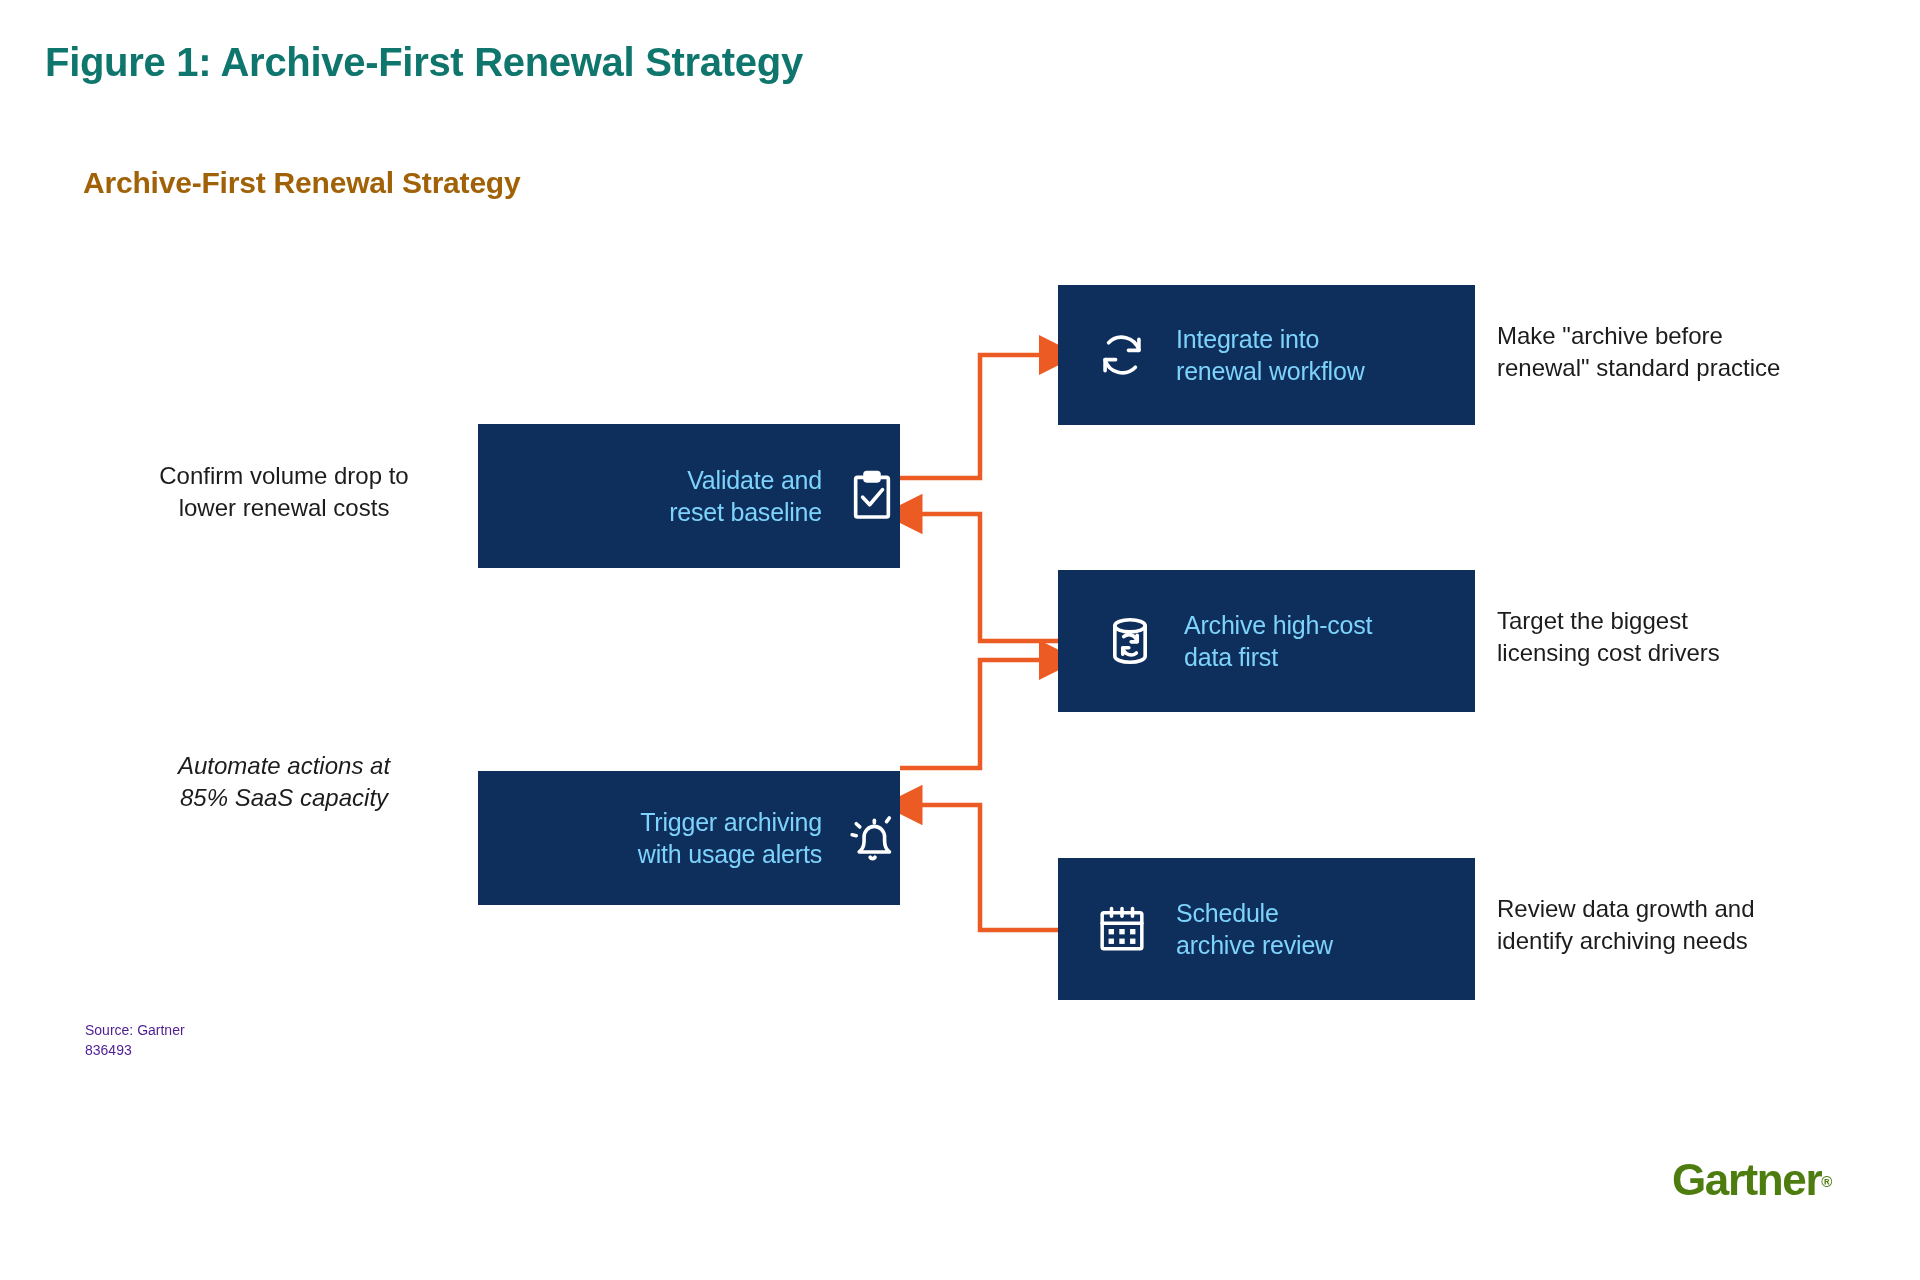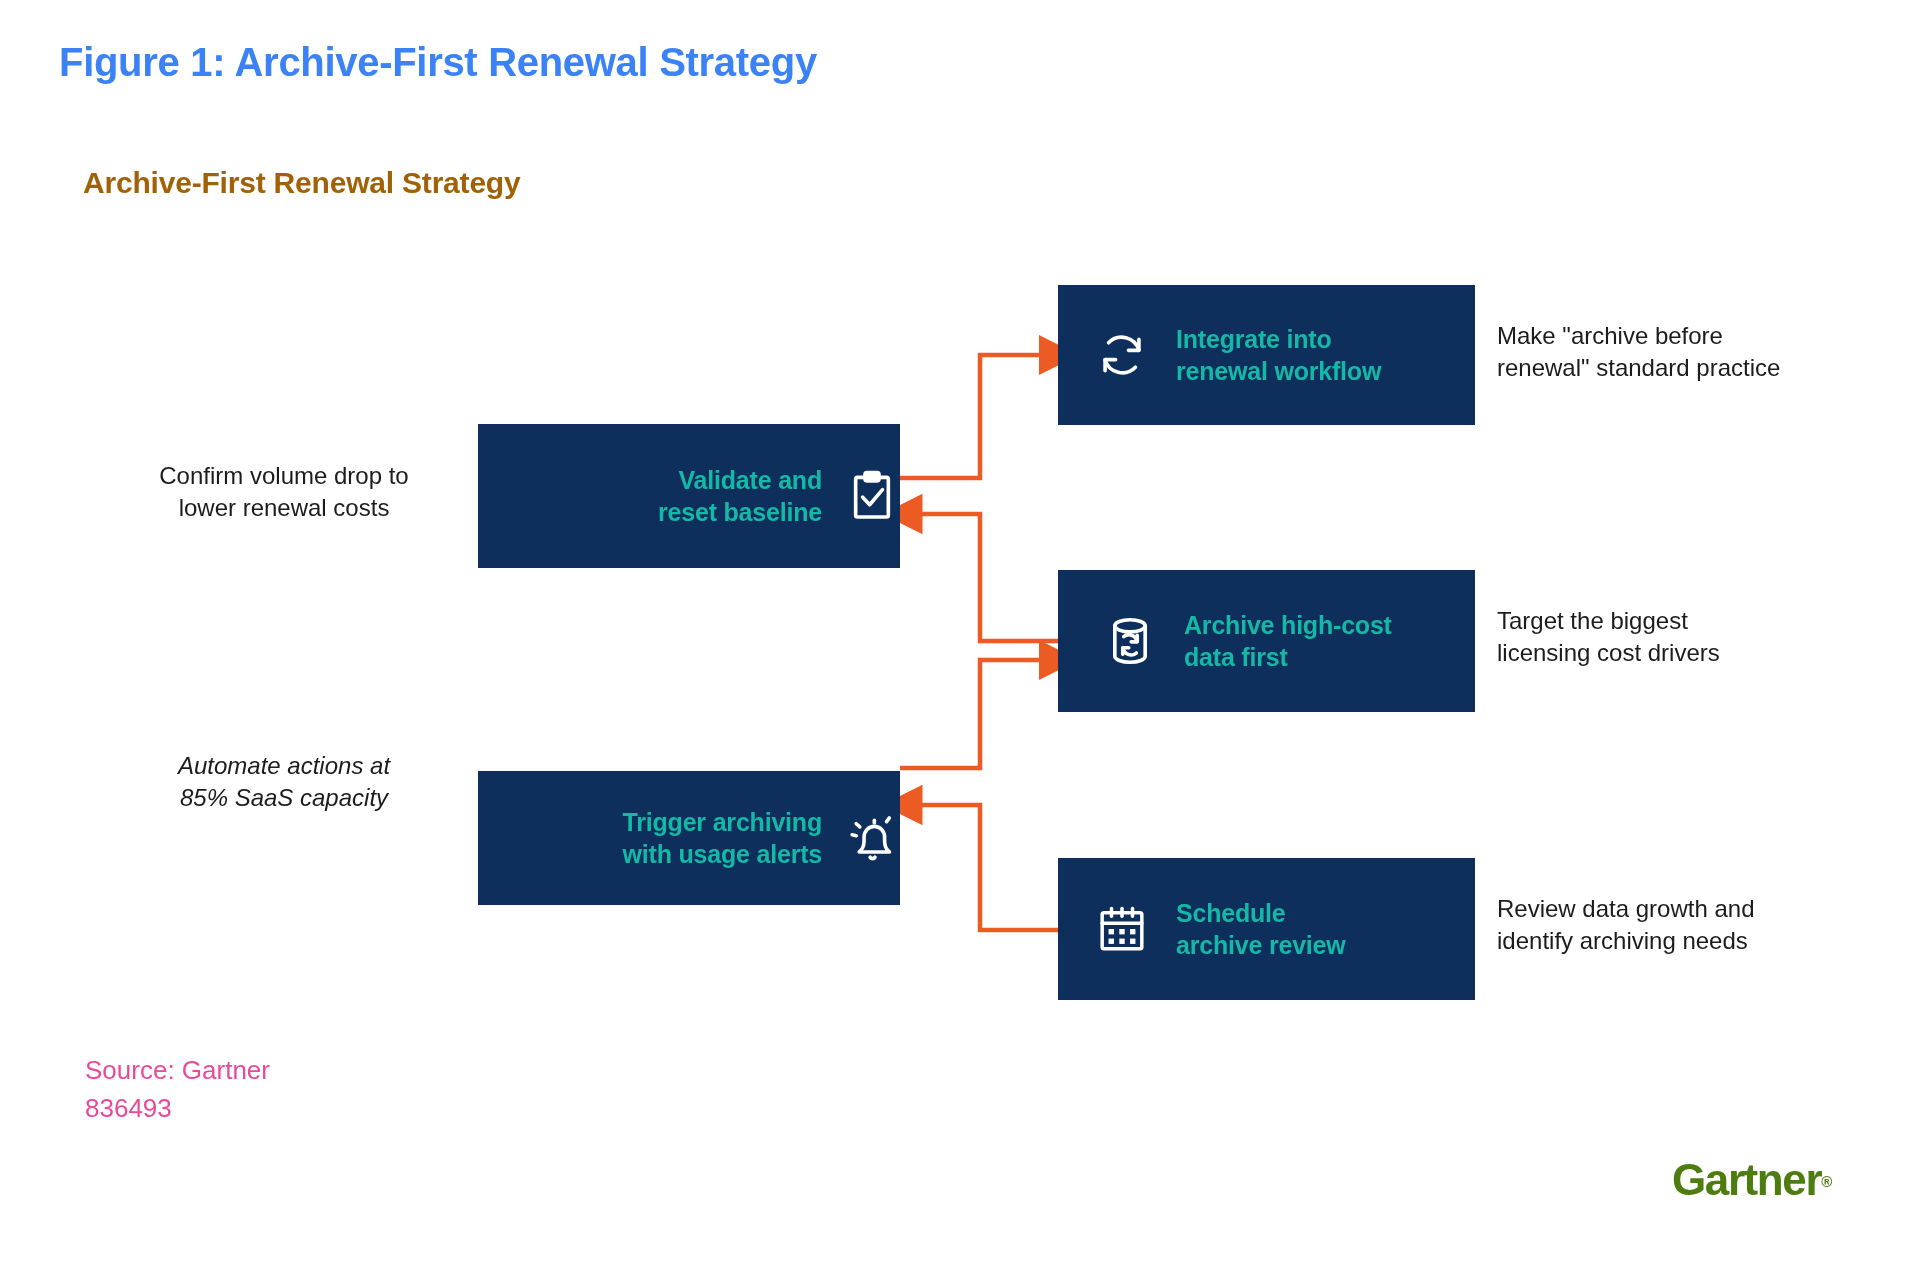--- a/index.html
+++ b/index.html
@@ -4,62 +4,62 @@
 <style>
   html,body{margin:0;padding:0;}
   body{
     width:1920px;height:1280px;background:#ffffff;
     font-family:"Liberation Sans", sans-serif;
     overflow:hidden;position:relative;
   }
   #figure-root{position:absolute;left:0;top:0;width:1920px;height:1280px;}
 
   .fig-title{
-    position:absolute;left:59px;top:40px;
-    font-size:40px;font-weight:bold;color:#3b82f6;
+    position:absolute;left:45px;top:40px;
+    font-size:40px;font-weight:bold;color:#0f766e;
     letter-spacing:-0.3px;white-space:nowrap;
   }
   .chart-title{
     position:absolute;left:83px;top:166px;
     font-size:30px;font-weight:bold;color:#a16207;
     letter-spacing:-0.2px;white-space:nowrap;
   }
 
   
   #connectors{position:absolute;left:0;top:0;width:1920px;height:1280px;}
 
   
   .box{
     position:absolute;background:#0e2f5c;
     display:flex;align-items:center;box-sizing:border-box;
   }
   .box.left{justify-content:flex-end;}
   .box.right{justify-content:flex-start;padding-left:36px;}
 
   .box-label{
-    color:#14b8a6;font-size:25px;font-weight:bold;
+    color:#7dd3fc;font-size:25px;font-weight:normal;
     line-height:1.28;letter-spacing:-0.2px;white-space:pre-line;
   }
   .box.left .box-label{text-align:right;margin-right:22px;}
   .box.right .box-label{text-align:left;margin-left:26px;}
 
   .box-icon{flex:0 0 auto;width:56px;height:56px;display:block;}
 
   
   .caption{
     position:absolute;font-size:24px;color:#1c1c1c;
     line-height:1.33;white-space:pre-line;
   }
   .caption.left{text-align:center;}
   .caption.right{text-align:left;}
 
   
   .source{
-    position:absolute;left:85px;top:1052px;
-    font-size:26px;color:#ec4899;line-height:1.45;white-space:pre-line;
+    position:absolute;left:85px;top:1020px;
+    font-size:14px;color:#4c1d95;line-height:1.45;white-space:pre-line;
   }
   .logo{
     position:absolute;left:1672px;top:1155px;
     font-size:44px;font-weight:bold;color:#4d7c0f;
     letter-spacing:-1.4px;white-space:nowrap;
   }
   .logo .reg{font-size:15px;vertical-align:8px;letter-spacing:0;}
 </style>
 </head>
 <body>

